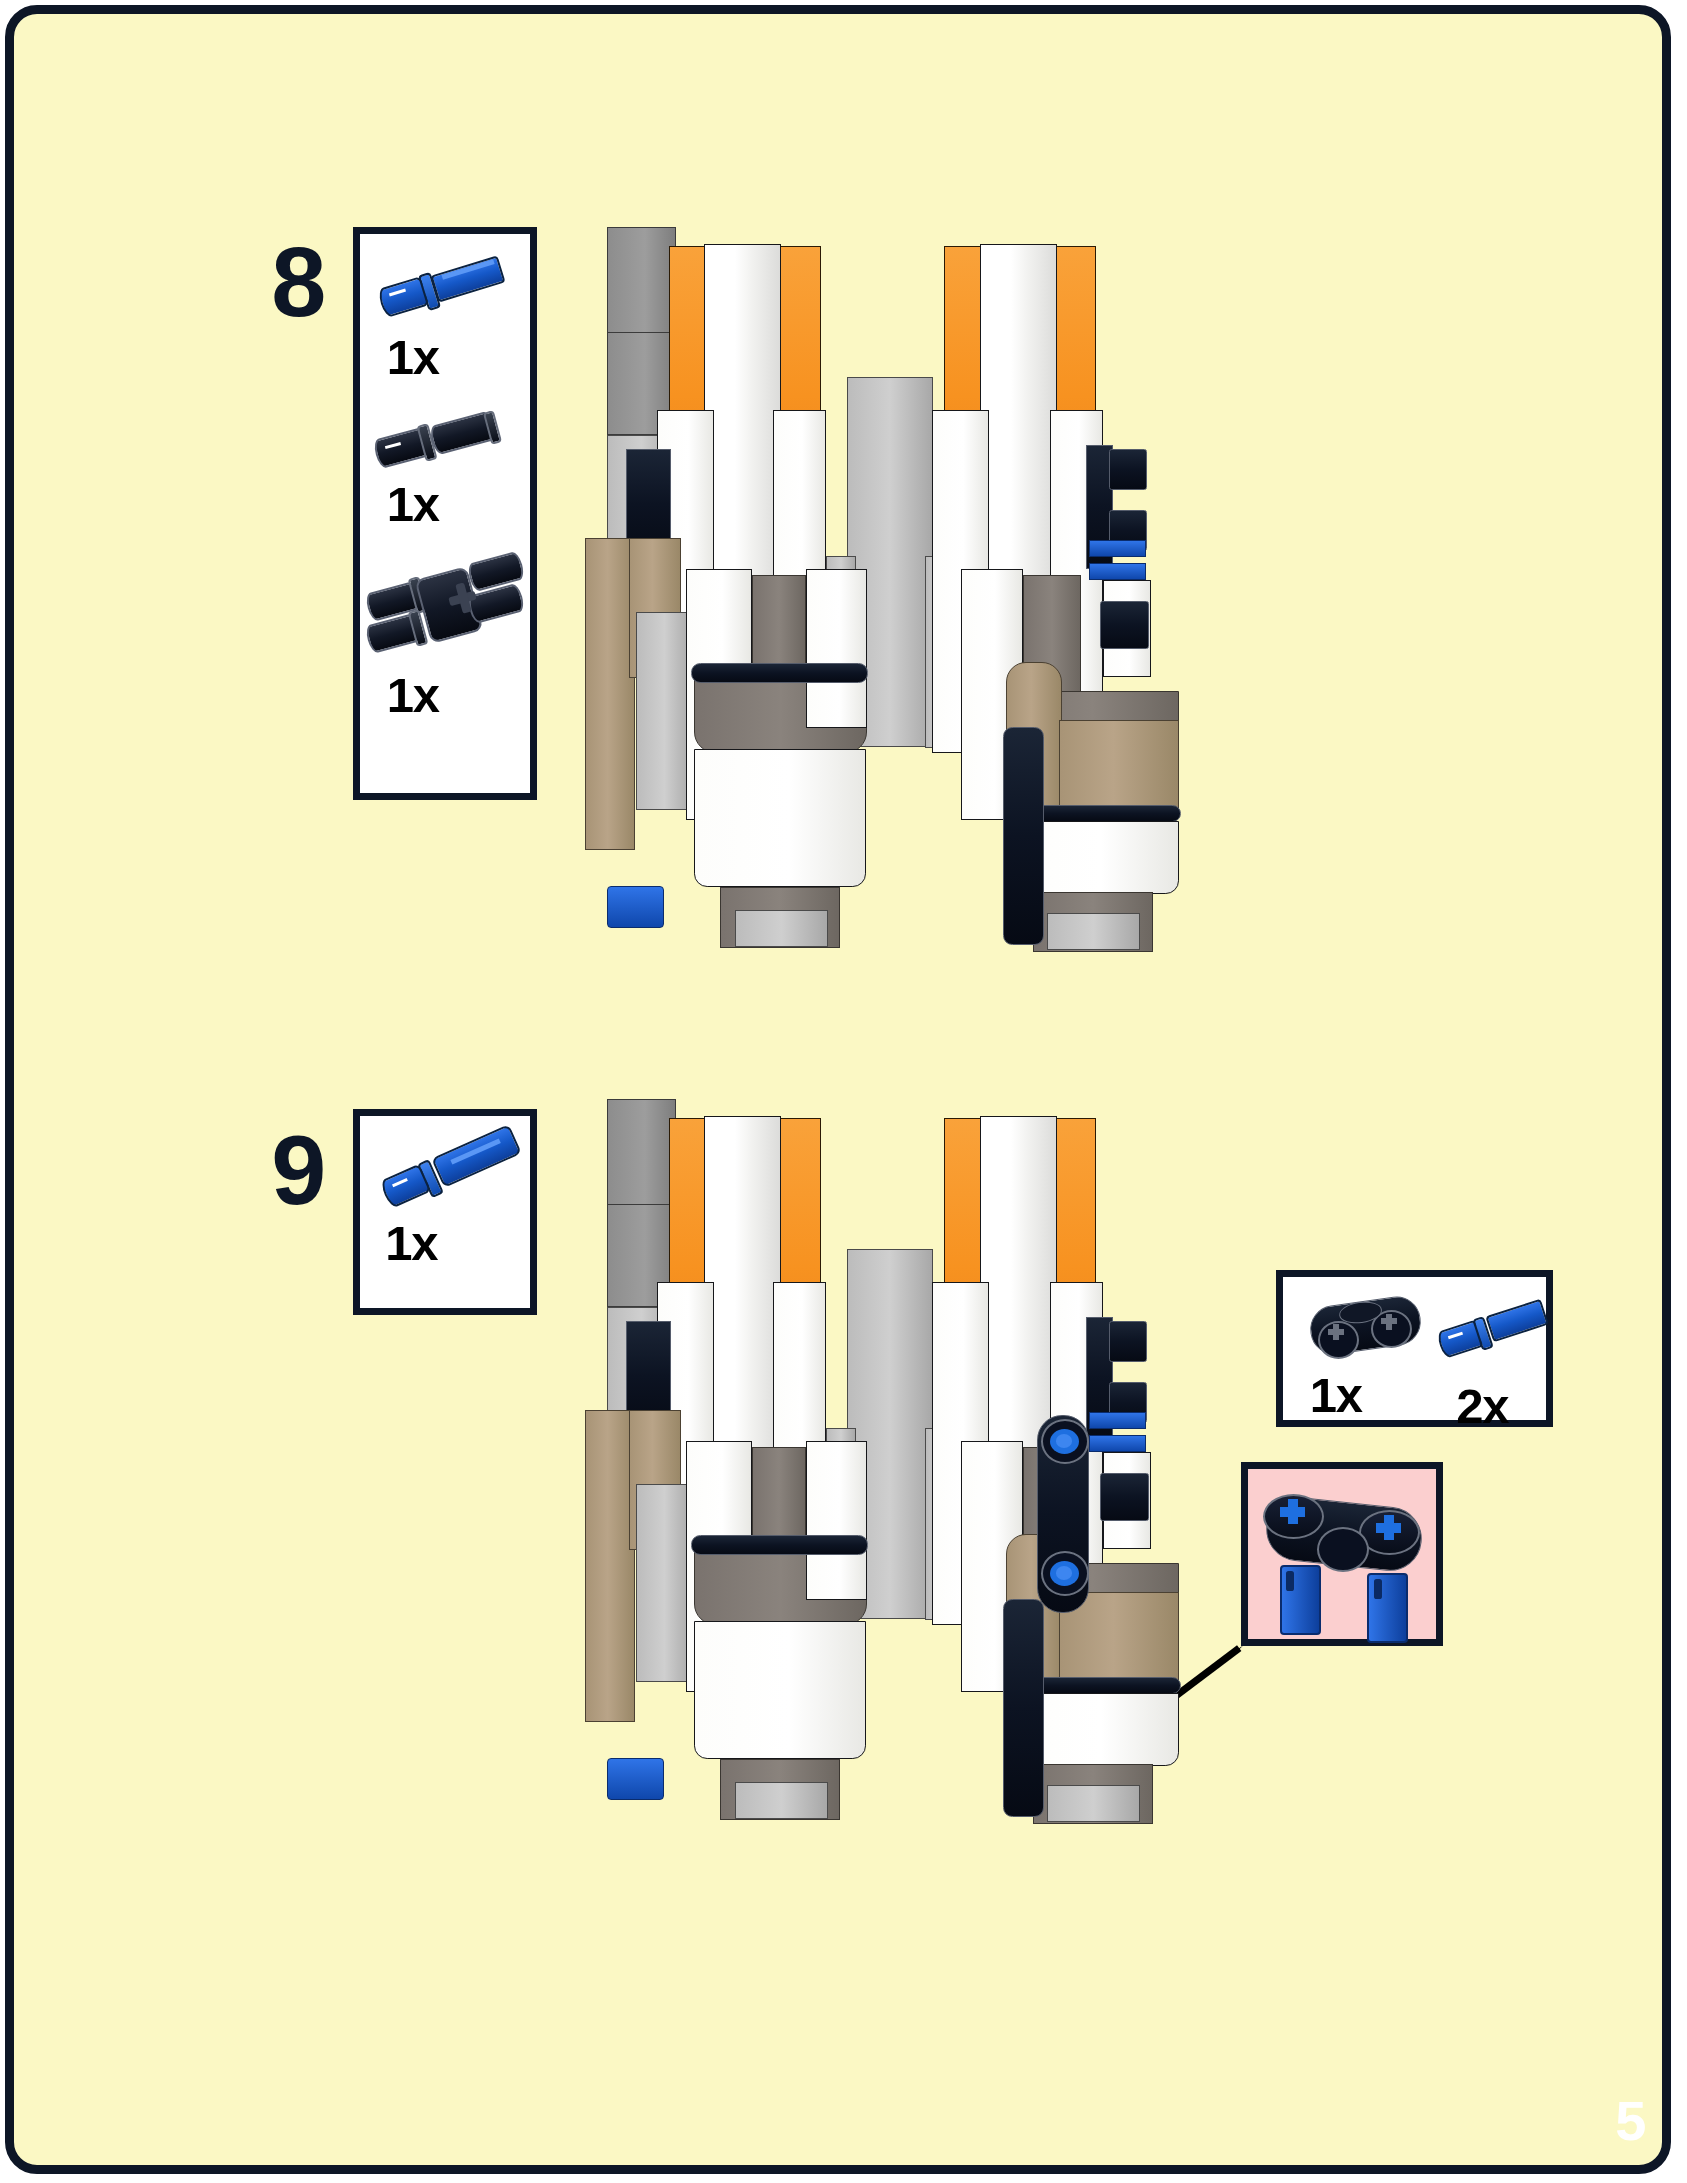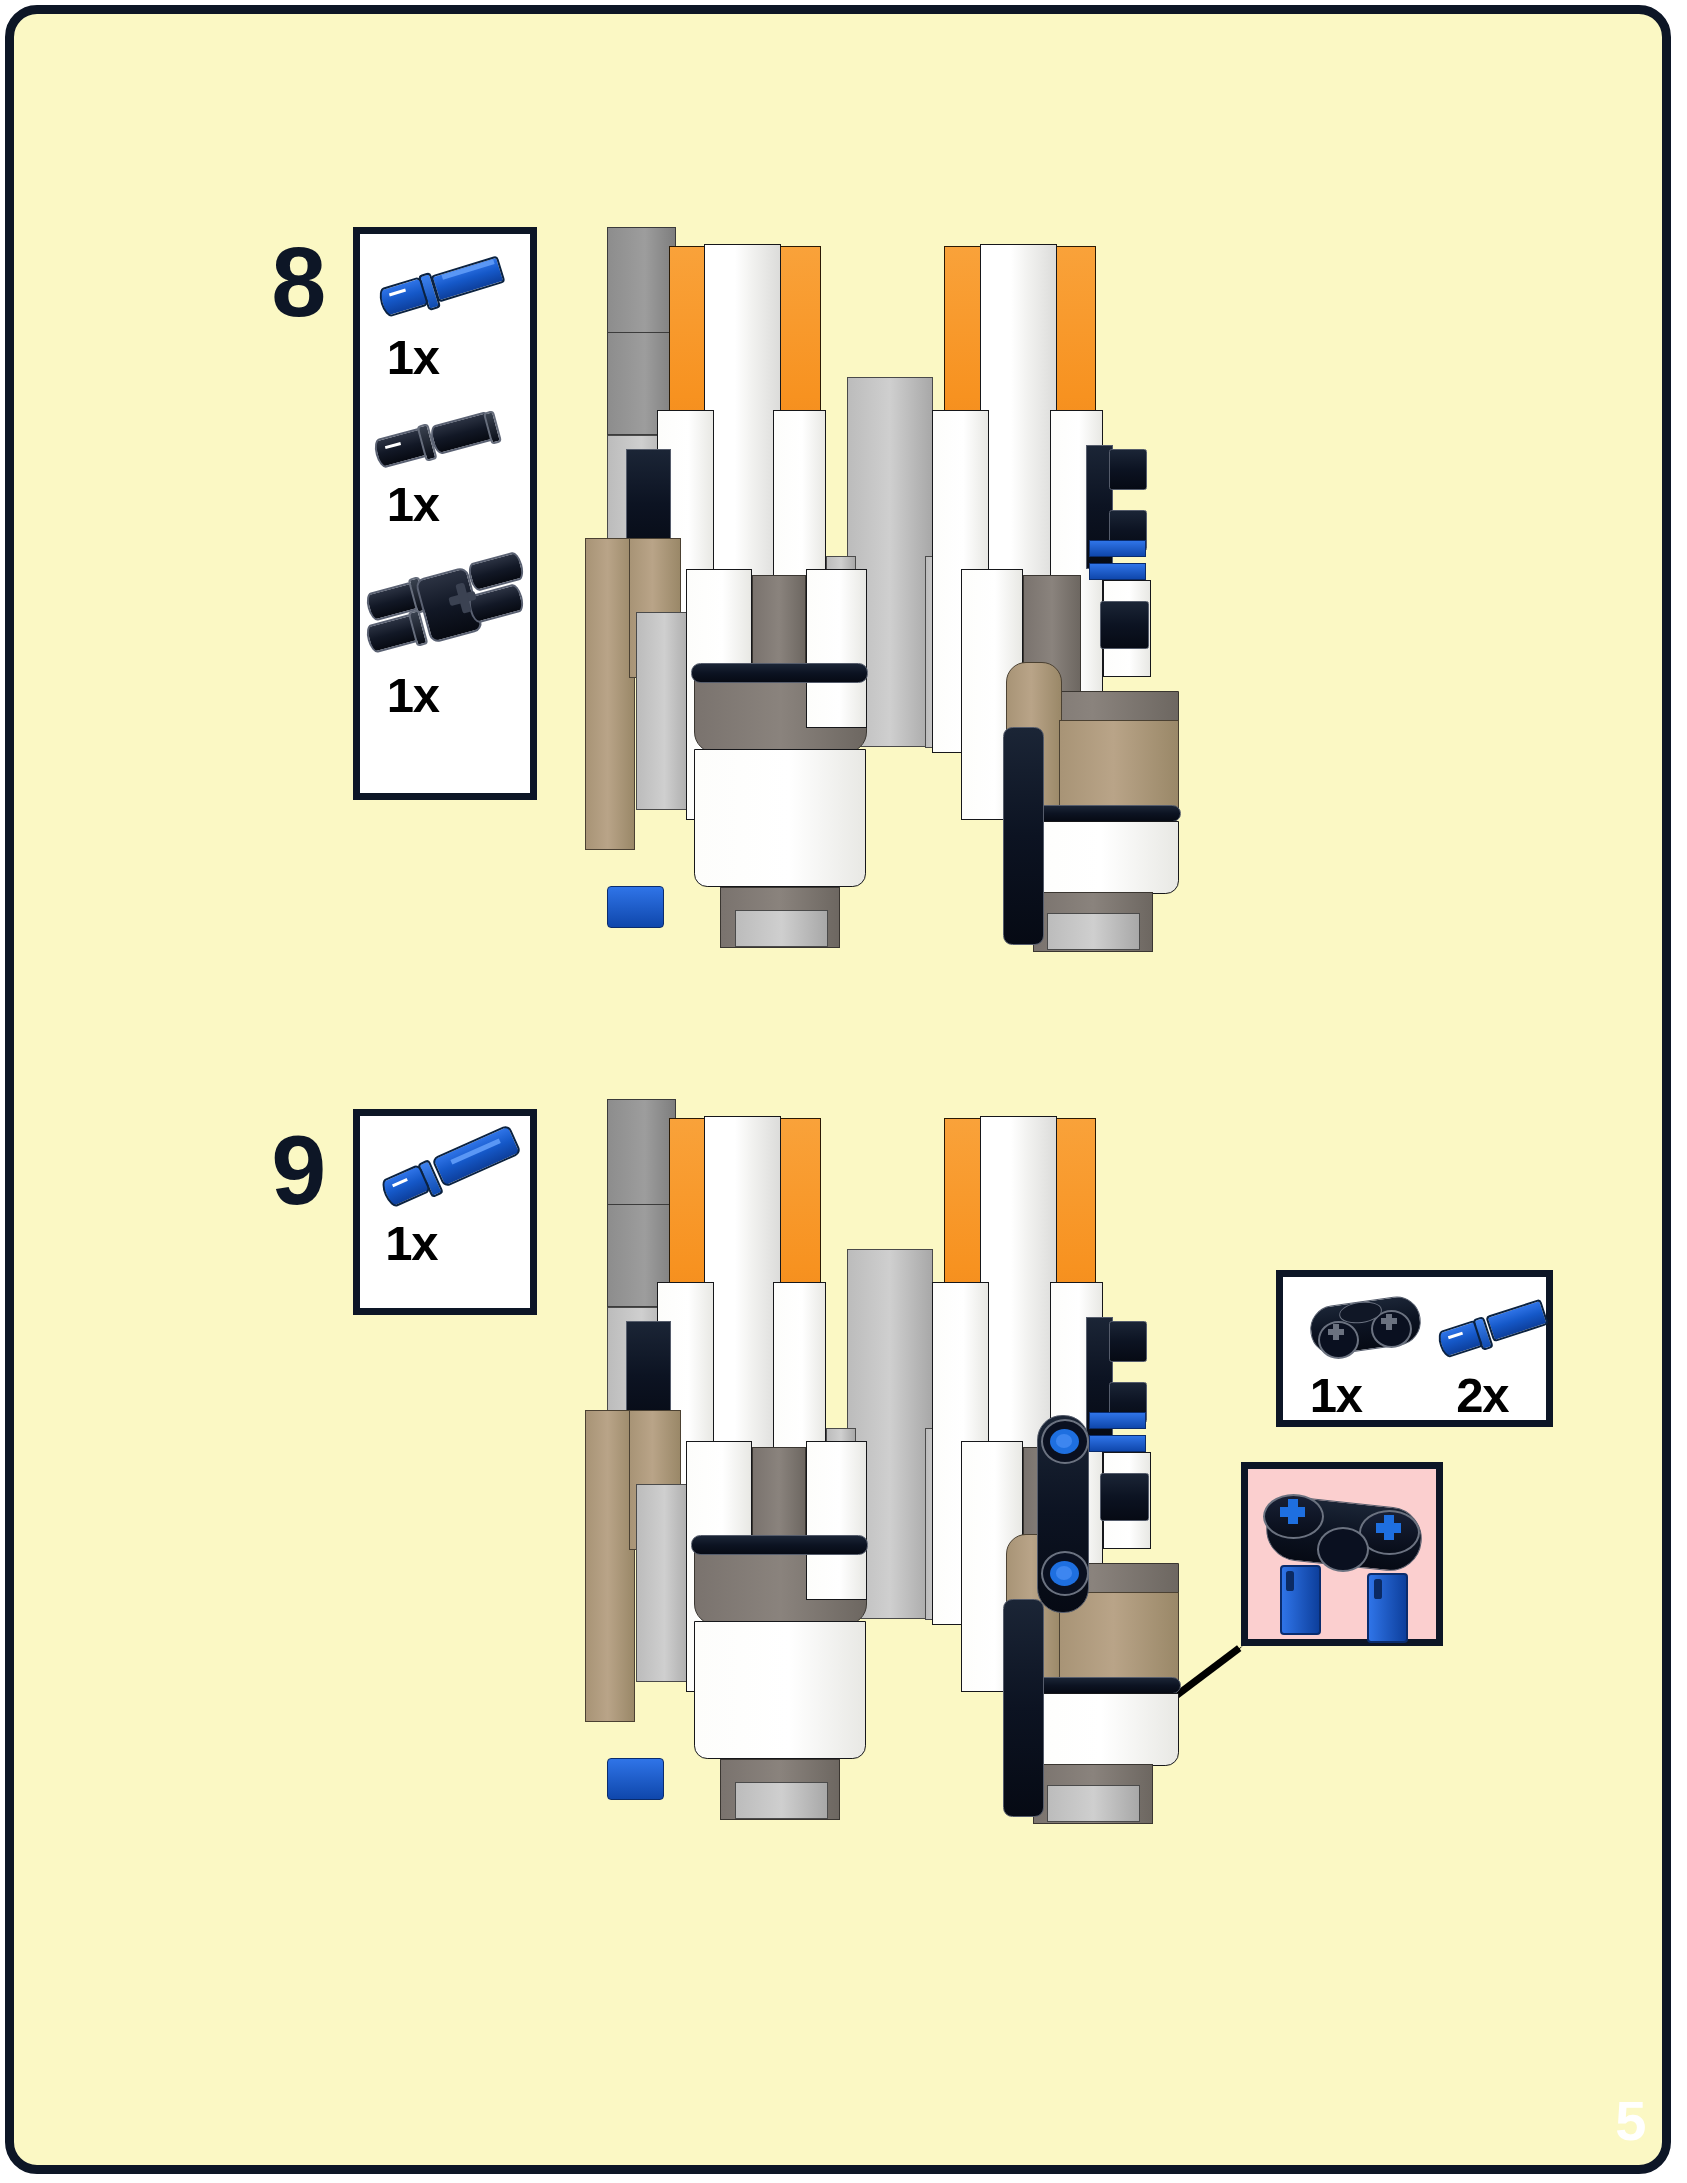--- a/index.html
+++ b/index.html
@@ -201,21 +201,21 @@
       <div class="pc" style="left:41px;top:14.6px;width:41px;height:18.5px;border:1.3px solid #6b7280;border-radius:50%;background:#101726;transform:rotate(-8deg);"></div>
     </div>
     <div class="qty" style="left:26.5px;top:94px;">1x</div>
 
     <div class="pc" style="left:153px;top:20px;width:112px;height:66px;">
       <div class="pin-body pin-blue" style="left:2.6px;top:28px;width:44px;height:28px;transform:rotate(-18deg);"></div>
       <div class="collar collar-blue" style="left:41px;top:20px;width:12px;height:33px;transform:rotate(-18deg);"></div>
       <div class="pin-body pin-blue" style="left:52px;top:9.3px;width:58px;height:26.5px;transform:rotate(-18deg);border-radius:4px;"></div>
       <div class="pc" style="left:12px;top:37px;width:14.6px;height:3.3px;background:#ffffff;transform:rotate(-18deg);"></div>
     </div>
-    <div class="qty" style="left:173px;top:94px;">2x</div>
+    <div class="qty" style="left:173px;top:105px;">2x</div>
   </div>
 
   <div class="callout-box" style="left:1227px;top:1448px;width:202px;height:184px;">
     <div class="pc" style="left:8px;top:13.2px;width:177px;height:157px;">
 
       <div class="pc darknavy" style="left:9.3px;top:20px;width:156px;height:64px;border-radius:33px;transform:rotate(6deg);"></div>
 
       <div class="pc" style="left:6.6px;top:12px;width:57px;height:41px;border:2px solid #6b7280;border-radius:50%;background:linear-gradient(180deg,#182035,#080d19);"></div>
       <div class="pc" style="left:24px;top:25px;width:25px;height:9.3px;background:#1e6fe0;"></div>
       <div class="pc" style="left:32px;top:17px;width:9.3px;height:25px;background:#1e6fe0;"></div>

